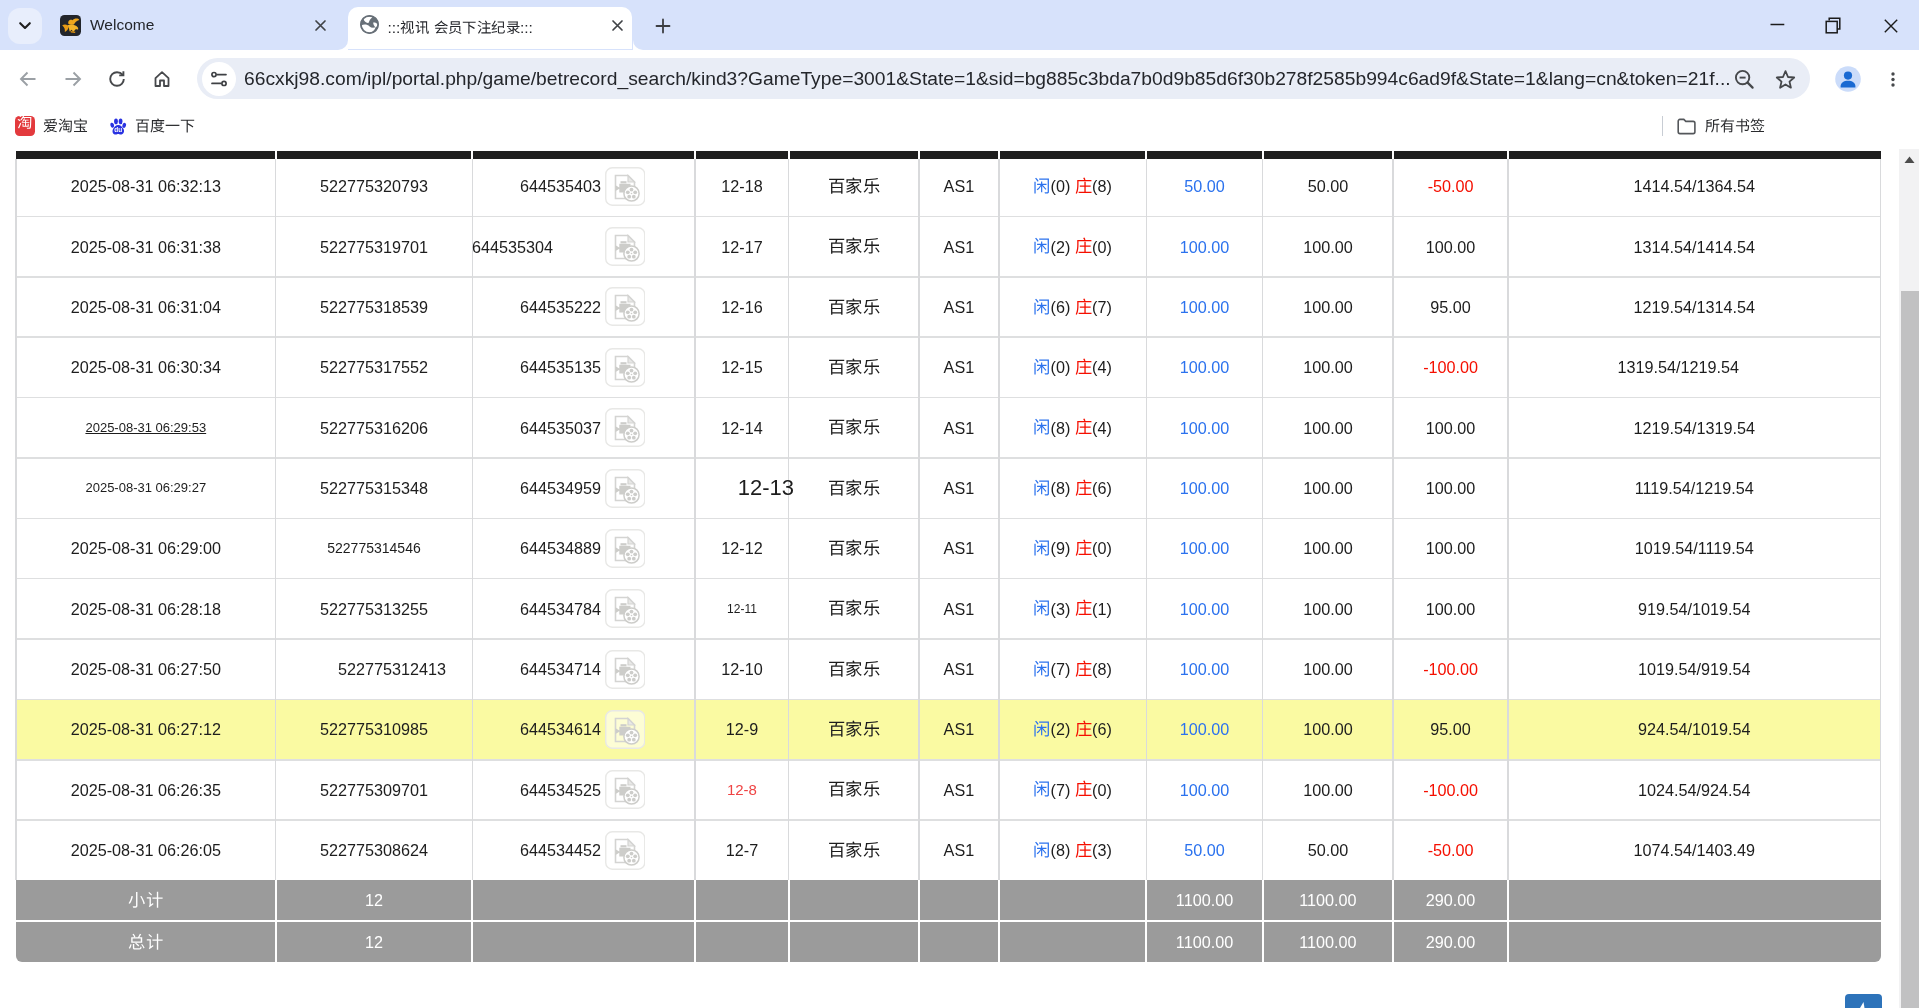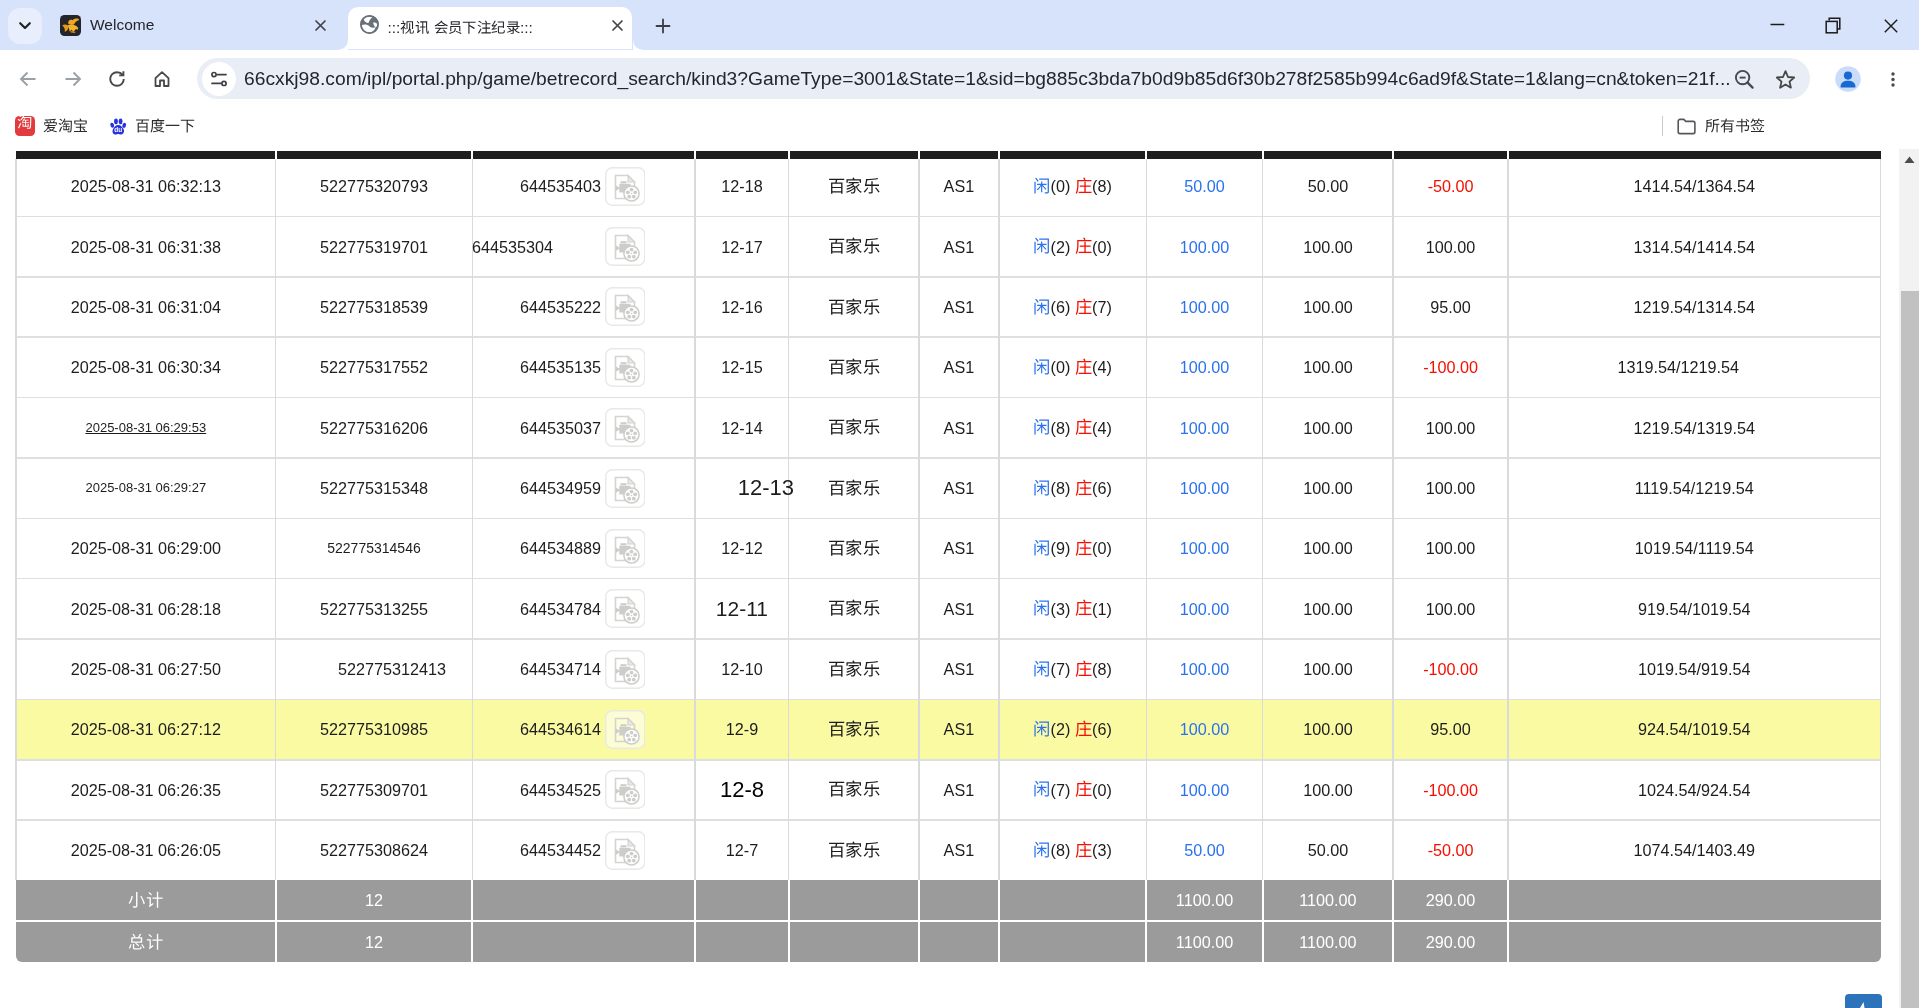--- a/index.html
+++ b/index.html
@@ -399,21 +399,21 @@
 <div class="cell" style="left:1147.3px;top:518.3px;width:114.4px;height:60.36px;line-height:60.36px;color:#2b72ee;font-size:16.2px;">100.00</div>
 <div class="cell" style="left:1263.7px;top:518.3px;width:128.5px;height:60.36px;line-height:60.36px;color:#1d1d1d;font-size:16.2px;">100.00</div>
 <div class="cell" style="left:1394.2px;top:518.3px;width:112.8px;height:60.36px;line-height:60.36px;color:#1d1d1d;font-size:16.2px;">100.00</div>
 <div class="cell" style="left:1509.0px;top:518.3px;width:370.5px;height:60.36px;line-height:60.36px;color:#1d1d1d;font-size:16.2px;">1019.54/1119.54</div>
 <div class="cell" style="left:17.0px;top:578.6px;width:257.6px;height:60.36px;line-height:60.36px;color:#1d1d1d;font-size:16.2px;">2025-08-31 06:28:18</div>
 <div class="cell" style="left:276.6px;top:578.6px;width:194.8px;height:60.36px;line-height:60.36px;color:#1d1d1d;font-size:16.2px;">522775313255</div>
 <div class="cell" style="left:472px;top:578.6px;width:129px;height:60.36px;line-height:60.36px;text-align:right">644534784</div>
 <svg class="abs" style="left:604.5px;top:589.2px" width="40.5" height="39" viewBox="0 0 40.5 39">
     <use href="#vicon"></use>
   </svg>
-<div class="cell" style="left:696.2px;top:578.6px;width:91.5px;height:60.36px;line-height:60.36px;color:#1d1d1d;font-size:21px;">12-11</div>
+<div class="cell" style="left:696.2px;top:578.6px;width:91.5px;height:60.36px;line-height:60.36px;color:#1d1d1d;font-size:12px;">12-11</div>
 <div class="cell" style="left:789.7px;top:578.6px;width:128.3px;height:60.36px;line-height:60.36px;color:#1d1d1d;font-size:16.2px;"><svg class="cj" viewBox="0 0 1000 1000">
       <use href="#u767e"></use>
     </svg><svg class="cj" viewBox="0 0 1000 1000">
       <use href="#u5bb6"></use>
     </svg><svg class="cj" viewBox="0 0 1000 1000">
       <use href="#u4e50"></use>
     </svg></div>
 <div class="cell" style="left:920.0px;top:578.6px;width:77.8px;height:60.36px;line-height:60.36px;color:#1d1d1d;font-size:16.2px;">AS1</div>
 <div class="cell" style="left:999.8px;top:578.6px;width:145.5px;height:60.36px;line-height:60.36px;color:#1d1d1d;font-size:16.2px;"><span style="color:#2b72ee"><svg class="cj" viewBox="0 0 1000 1000">
         <use href="#u95f2"></use>
@@ -471,21 +471,21 @@
 <div class="cell" style="left:1147.3px;top:699.3px;width:114.4px;height:60.36px;line-height:60.36px;color:#2b72ee;font-size:16.2px;">100.00</div>
 <div class="cell" style="left:1263.7px;top:699.3px;width:128.5px;height:60.36px;line-height:60.36px;color:#1d1d1d;font-size:16.2px;">100.00</div>
 <div class="cell" style="left:1394.2px;top:699.3px;width:112.8px;height:60.36px;line-height:60.36px;color:#1d1d1d;font-size:16.2px;">95.00</div>
 <div class="cell" style="left:1509.0px;top:699.3px;width:370.5px;height:60.36px;line-height:60.36px;color:#1d1d1d;font-size:16.2px;">924.54/1019.54</div>
 <div class="cell" style="left:17.0px;top:759.7px;width:257.6px;height:60.36px;line-height:60.36px;color:#1d1d1d;font-size:16.2px;">2025-08-31 06:26:35</div>
 <div class="cell" style="left:276.6px;top:759.7px;width:194.8px;height:60.36px;line-height:60.36px;color:#1d1d1d;font-size:16.2px;">522775309701</div>
 <div class="cell" style="left:472px;top:759.7px;width:129px;height:60.36px;line-height:60.36px;text-align:right">644534525</div>
 <svg class="abs" style="left:604.5px;top:770.3px" width="40.5" height="39" viewBox="0 0 40.5 39">
     <use href="#vicon"></use>
   </svg>
-<div class="cell" style="left:696.2px;top:759.7px;width:91.5px;height:46px;line-height:60.36px;color:#000000;font-size:22px;">12-8</div>
+<div class="cell" style="left:696.2px;top:759.7px;width:91.5px;height:46px;line-height:60.36px;color:#ef4444;font-size:15px;">12-8</div>
 <div class="cell" style="left:789.7px;top:759.7px;width:128.3px;height:60.36px;line-height:60.36px;color:#1d1d1d;font-size:16.2px;"><svg class="cj" viewBox="0 0 1000 1000">
       <use href="#u767e"></use>
     </svg><svg class="cj" viewBox="0 0 1000 1000">
       <use href="#u5bb6"></use>
     </svg><svg class="cj" viewBox="0 0 1000 1000">
       <use href="#u4e50"></use>
     </svg></div>
 <div class="cell" style="left:920.0px;top:759.7px;width:77.8px;height:60.36px;line-height:60.36px;color:#1d1d1d;font-size:16.2px;">AS1</div>
 <div class="cell" style="left:999.8px;top:759.7px;width:145.5px;height:60.36px;line-height:60.36px;color:#1d1d1d;font-size:16.2px;"><span style="color:#2b72ee"><svg class="cj" viewBox="0 0 1000 1000">
         <use href="#u95f2"></use>

